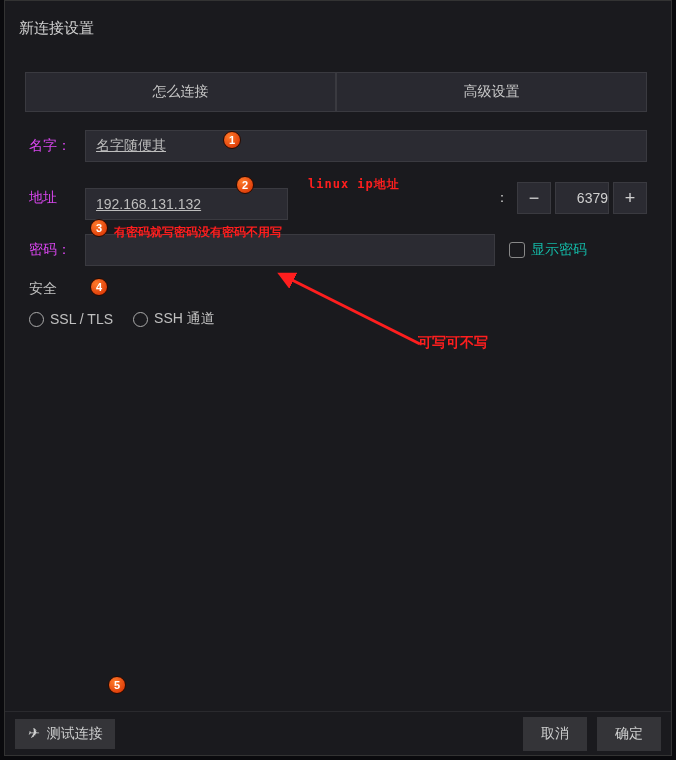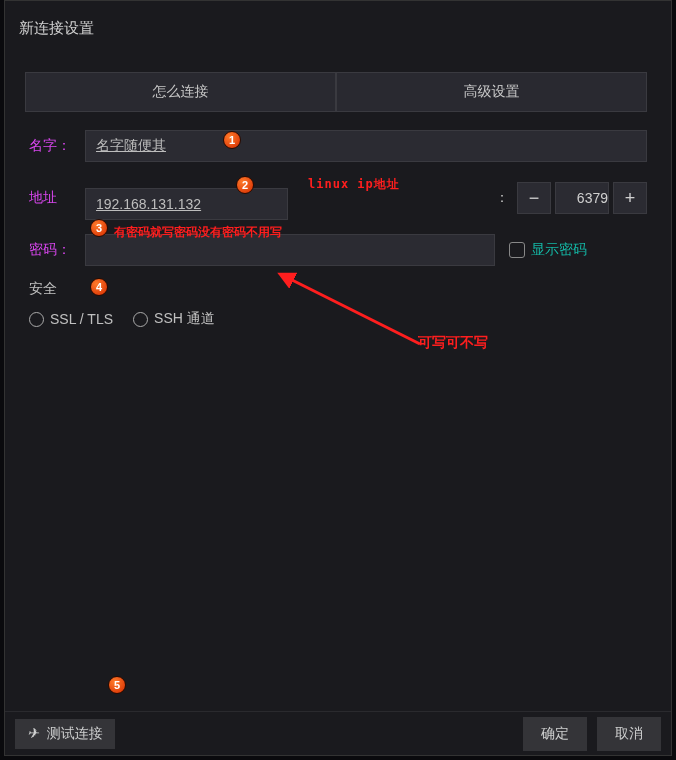--- a/index.html
+++ b/index.html
@@ -227,22 +227,22 @@
     </div>
 
   </div>
 
   <div class="footer">
     <button class="btn small">
       <span class="test-icon">✈</span>
       <span>测试连接</span>
     </button>
     <span class="footer-spacer"></span>
+    <button class="btn">取消</button>
     <button class="btn">确定</button>
-    <button class="btn">取消</button>
   </div>
 
 </div>
 
 <span class="num-badge" style="left:223px; top:131px">1</span>
 <span class="num-badge" style="left:236px; top:176px">2</span>
 <span class="num-badge" style="left:90px;  top:219px">3</span>
 <span class="num-badge" style="left:90px;  top:278px">4</span>
 <span class="num-badge" style="left:108px; top:676px">5</span>
 

